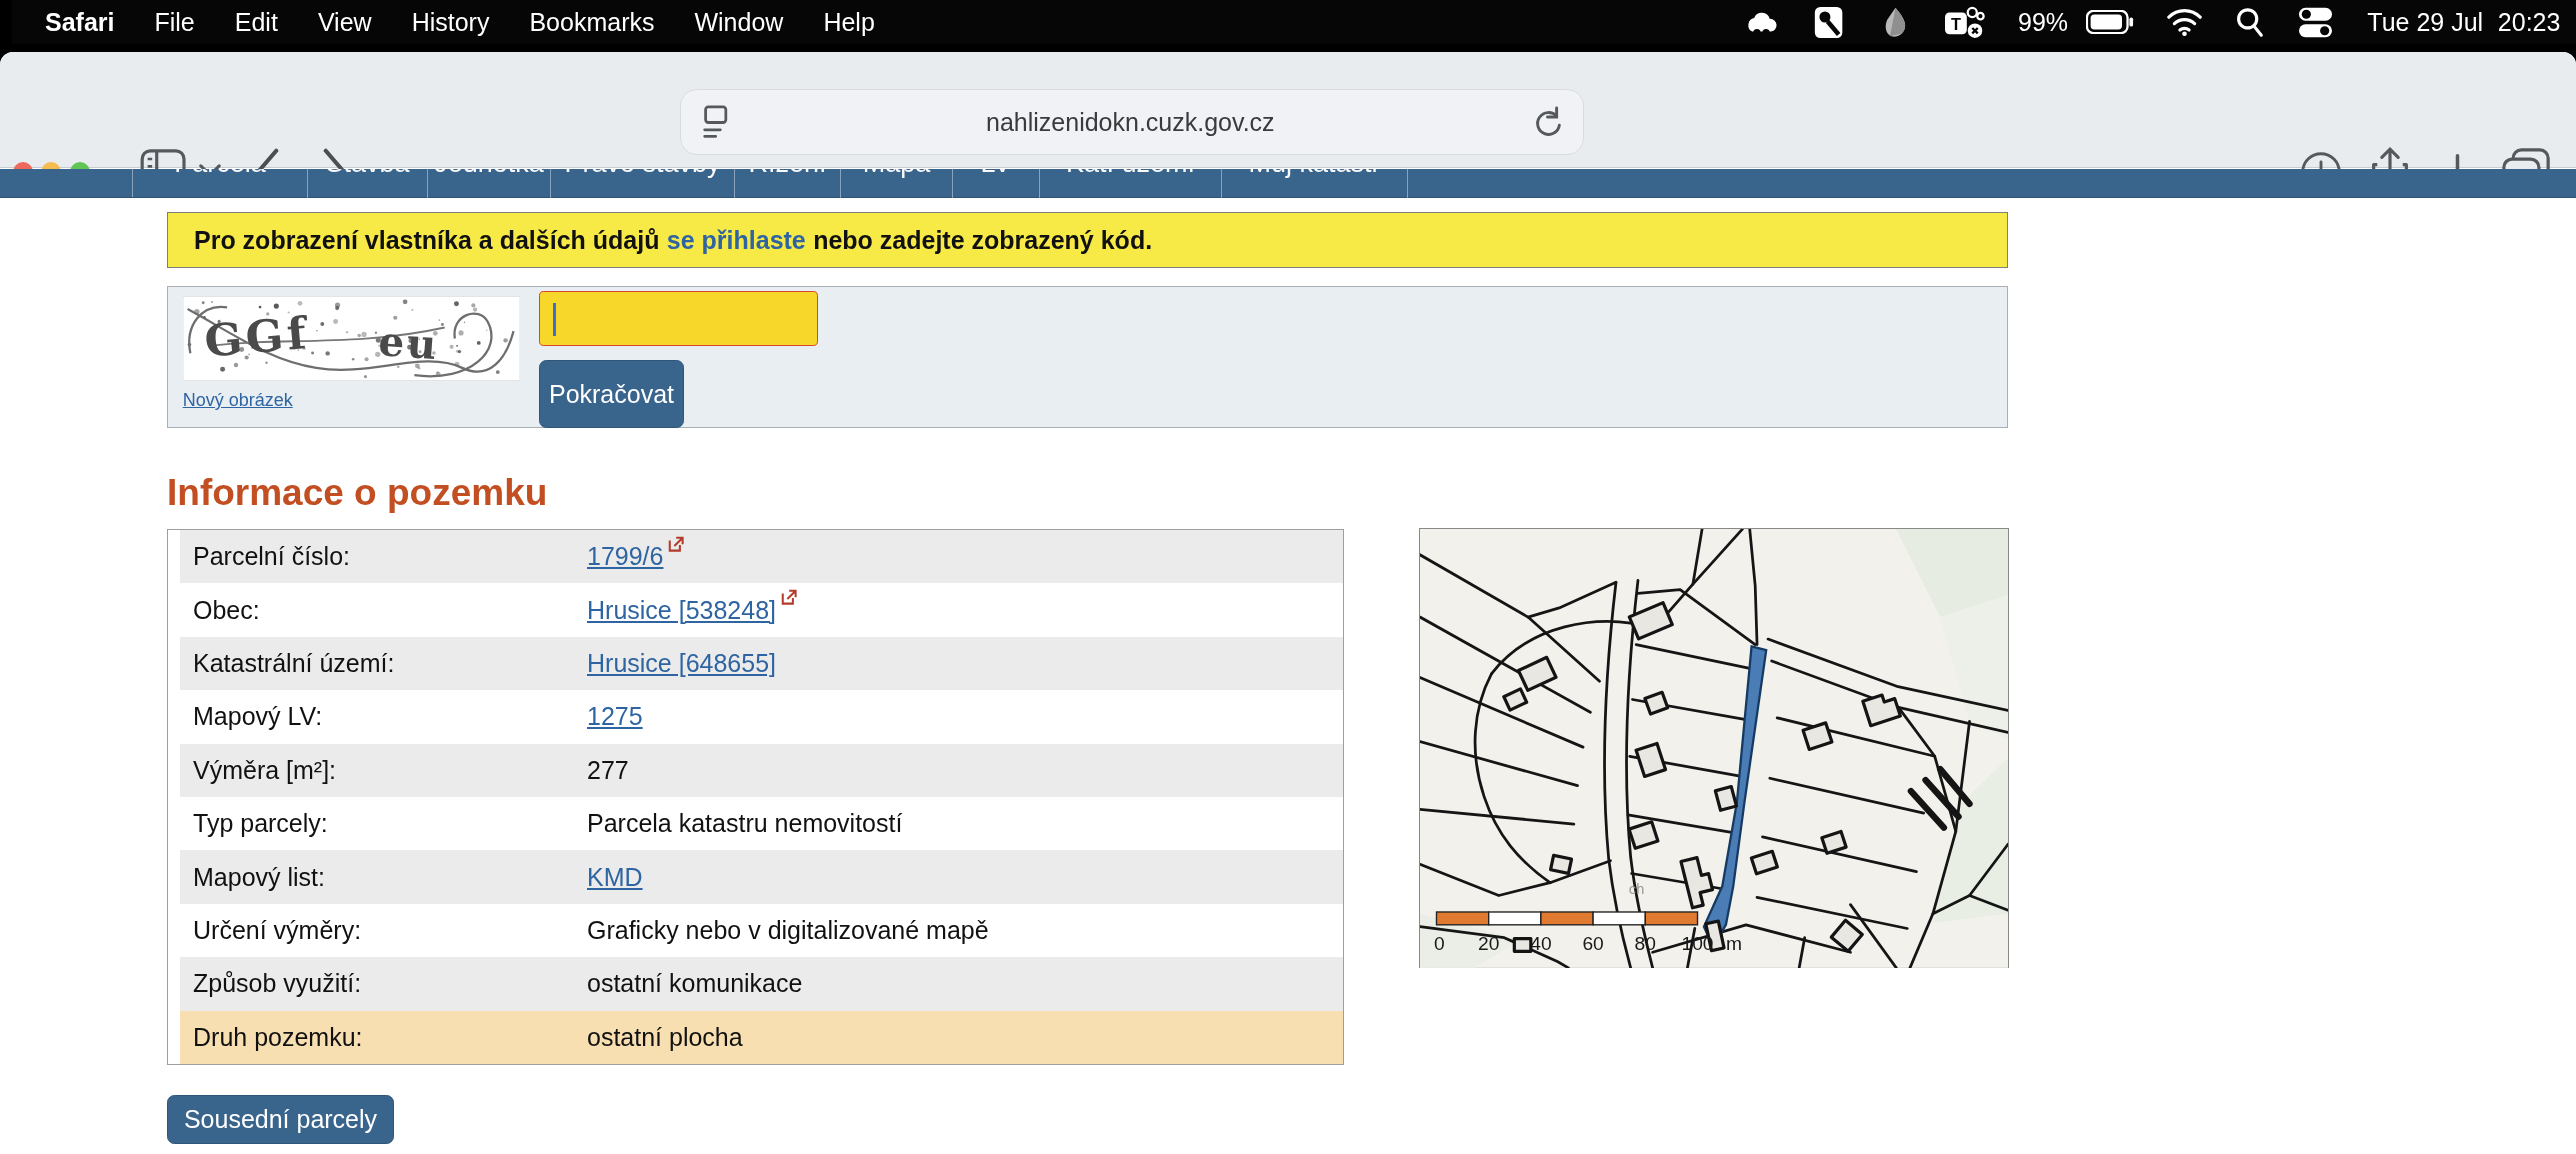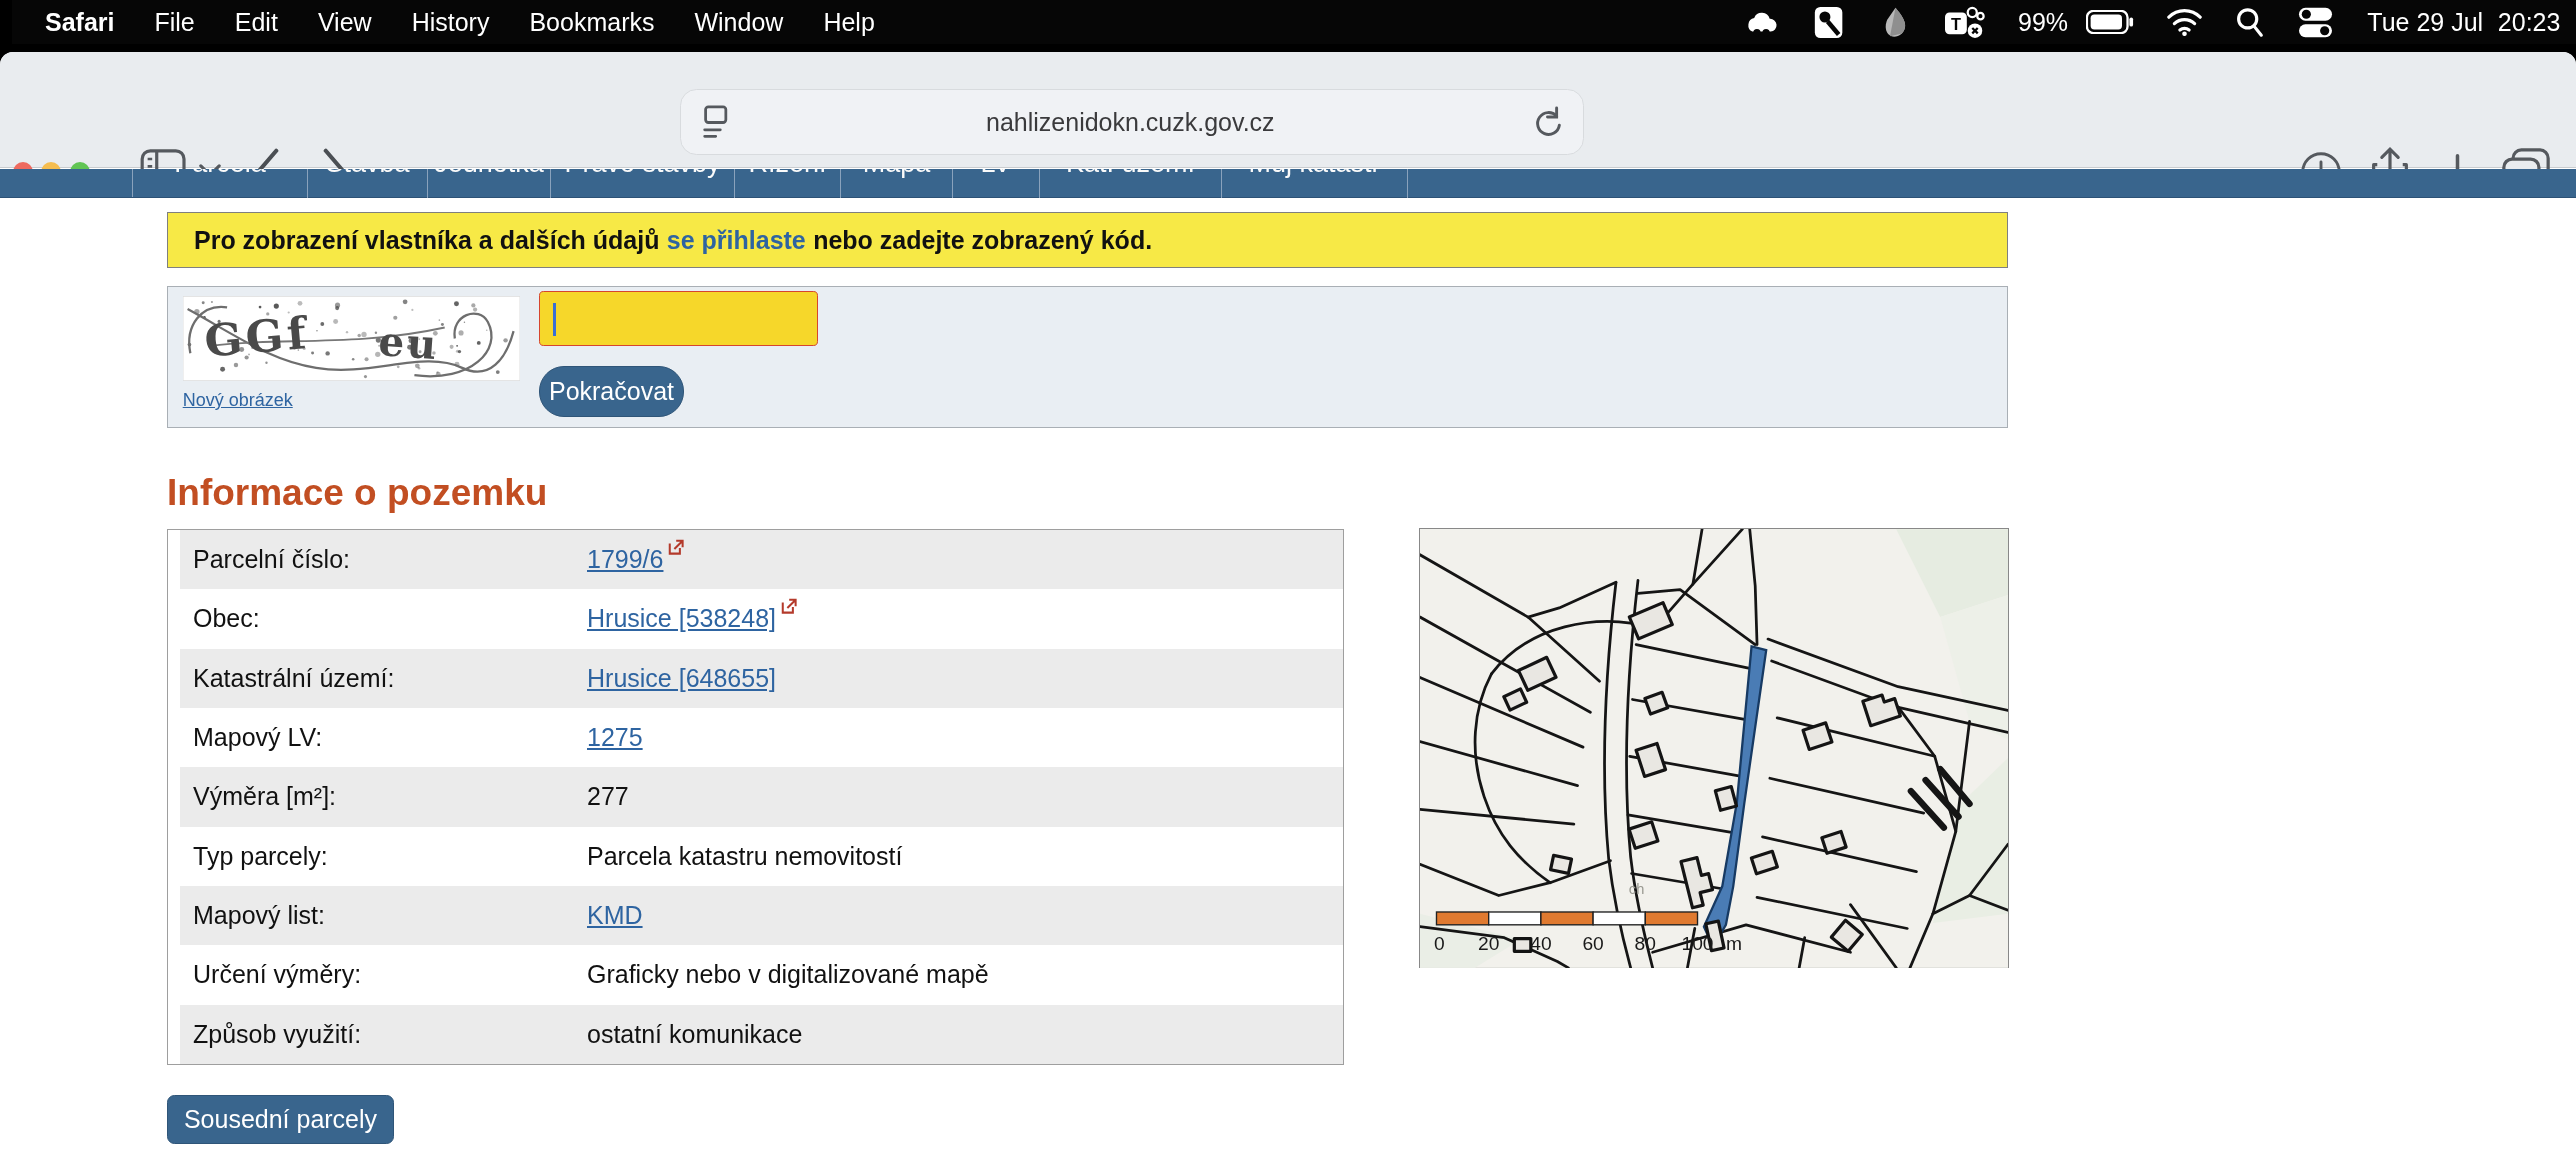--- a/index.html
+++ b/index.html
@@ -50,21 +50,21 @@
   .captcha-panel { position:absolute; left:167px; top:117px; width:1841px; height:142px;
                    background:#E9EEF3; border:0.9px solid #A9AFB5; }
   .captcha-img { position:absolute; left:14.7px; top:9.2px; width:337px; height:85px; }
   .new-image-link { position:absolute; left:14.7px; top:103px; font-size:18px; color:#2E64A1;
                     text-decoration:underline; }
   .captcha-input { position:absolute; left:371px; top:3.7px; width:279px; height:55px;
                    background:#F6D72A; border:1.8px solid #D6452E; border-radius:4.6px; }
   .cursor-bar { position:absolute; left:13px; top:11px; width:2.8px; height:33px; background:#3B6FD4; }
   .btn { background:#39658D; color:#fff; border:0.9px solid #2F5578; border-radius:7.4px;
          font-size:25px; font-family:"Liberation Sans",sans-serif; }
-  .continue-btn { position:absolute; left:371px; top:79px; width:145px; height:51px;border-radius:25px; }
+  .continue-btn { position:absolute; left:371px; top:73px; width:145px; height:68px; }
 
   .page-heading { position:absolute; left:167px; top:303px; font-size:37px; font-weight:bold;
                   color:#C24E22; }
 
   .info-table { position:absolute; left:167px; top:360px; width:1177px; height:536px;
                 border:1.8px solid #9E9E9E; display:flex; flex-direction:column;padding-left:12px; }
   .row { flex:1; display:flex; align-items:center; font-size:25px; color:#111; }
   .row.shade { background:#EBEBEB; }
   .row.plain { background:#FFFFFF; }
   .row.highlight { background:#F7DFB1; }
@@ -375,20 +375,26 @@
           <div class="cell value">
             <span>Graficky nebo v digitalizované mapě</span>
           </div>
         </div>
         <div class="row shade">
           <div class="cell label">Způsob využití:</div>
           <div class="cell value">
             <span>ostatní komunikace</span>
           </div>
         </div>
+        <div class="row highlight">
+          <div class="cell label">Druh pozemku:</div>
+          <div class="cell value">
+            <span>ostatní plocha</span>
+          </div>
+        </div>
       </div>
 
     <button class="btn neighbors-btn">Sousední parcely</button>
 
     <div class="map-box">
       <svg width="588" height="439" viewBox="0 0 642 479">
         <rect width="642" height="479" fill="#F2F1EC"></rect>
         <path d="M520,0 L568,96 L642,72 L642,0 Z" fill="#E6ECE1"></path>
         <path d="M568,96 L642,72 L642,230 L600,210 Z" fill="#EDF0E8"></path>
         <path d="M590,300 L642,250 L642,420 L560,430 Z" fill="#E9EEE4"></path>

